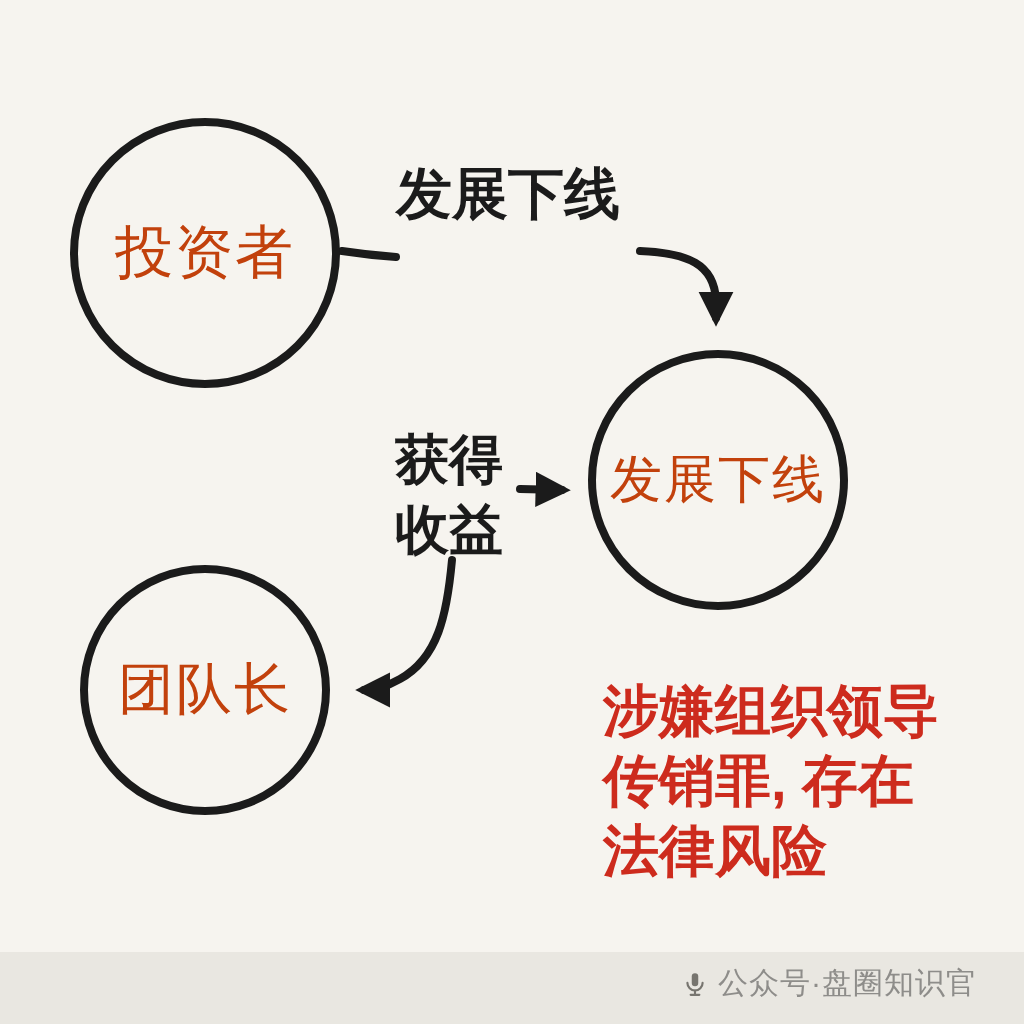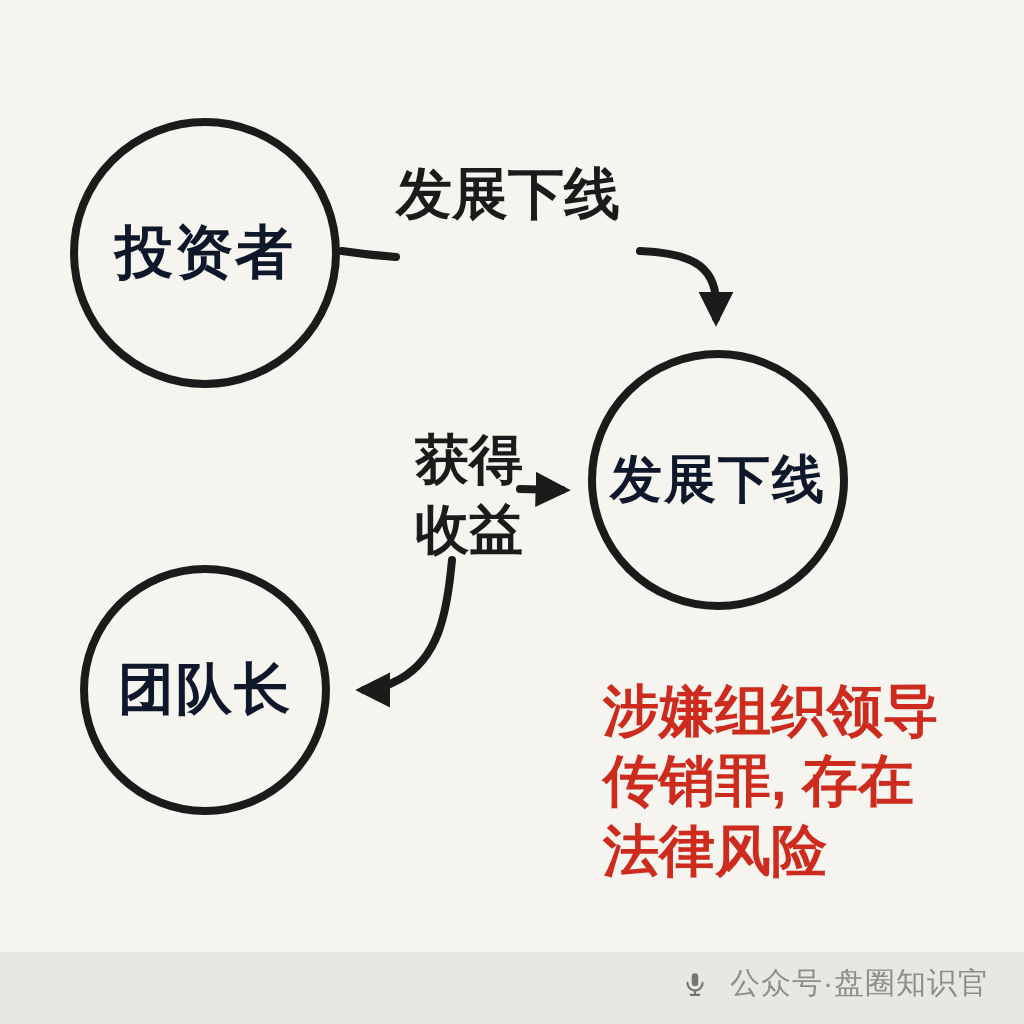--- a/index.html
+++ b/index.html
@@ -25,22 +25,22 @@
   .node {
     position: absolute;
     border: 8px solid #1b1b1b;
     border-radius: 50%;
     background: transparent;
     display: flex;
     align-items: center;
     justify-content: center;
   }
   .node-label {
-    font-weight: 700;
-    color: #0f172a;
+    font-weight: 400;
+    color: #c2410c;
     letter-spacing: 2px;
     white-space: nowrap;
   }
   .node-investor   { left: 70px;  top: 118px; width: 270px; height: 270px; }
   .node-investor .node-label { font-size: 58px; }
   .node-new-investor { left: 588px; top: 350px; width: 260px; height: 260px; }
   .node-new-investor .node-label { font-size: 52px; }
   .node-team-leader { left: 80px; top: 565px; width: 250px; height: 250px; }
   .node-team-leader .node-label { font-size: 56px; }
 
@@ -54,21 +54,20 @@
   .edge-label-recruit {
     left: 396px; top: 160px;
     font-size: 56px;
   }
   .edge-label-profit {
     left: 388px; top: 424px;
     width: 122px;
     font-size: 54px;
     text-align: center;
     line-height: 1.3;
-    margin-left: 20px;
   }
 
   .warning {
     position: absolute;
     left: 603px; top: 676px;
     font-size: 56px;
     font-weight: 700;
     color: #cd2b1d;
     line-height: 1.25;
     white-space: nowrap;
@@ -78,21 +77,21 @@
     position: absolute;
     left: 0; bottom: 0;
     width: 1024px; height: 72px;
     background: #e9e7e1;
   }
   .watermark {
     position: absolute;
     left: 682px; bottom: 20px;
     display: flex;
     align-items: center;
-    gap: 22px;
+    gap: 10px;
     color: #8e8d8a;
     font-size: 30px;
     font-weight: 500;
     letter-spacing: 1px;
   }
   .watermark .mic-icon { display: inline-flex; }
 </style>
 </head>
 <body>
 

